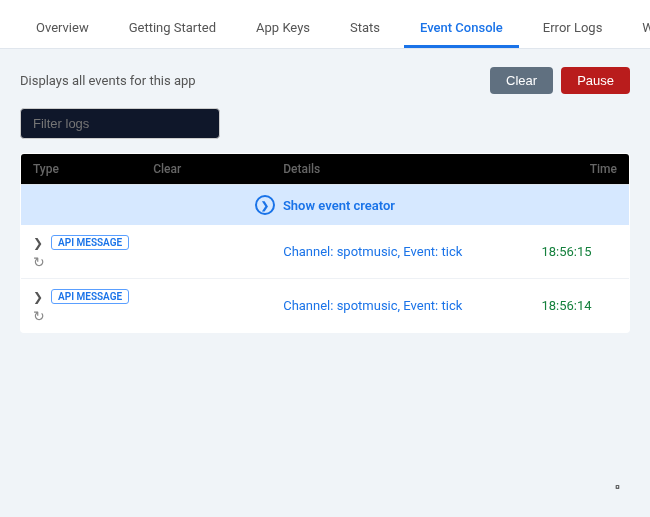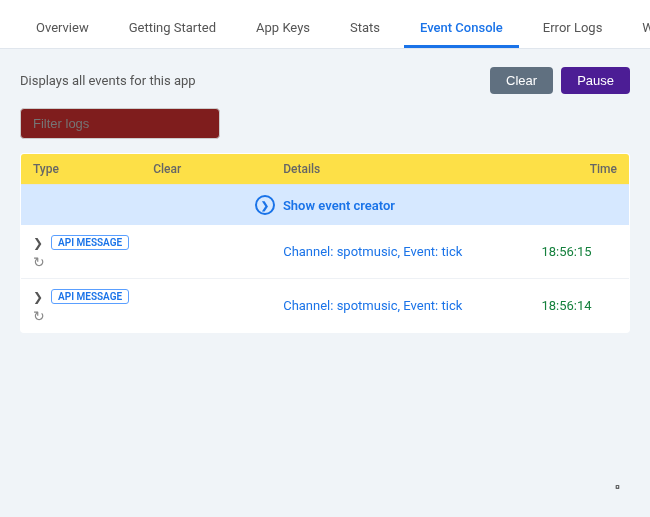--- a/index.html
+++ b/index.html
@@ -93,39 +93,39 @@
       font-size: 13px;
       font-weight: 500;
     }
 
     .btn-clear {
       background: #607080;
       color: #fff;
     }
 
     .btn-pause {
-      background: #4c1d95;
+      background: #b91c1c;
       color: #fff;
     }
 
     .filter-row {
       display: flex;
       align-items: center;
       gap: 16px;
       margin-bottom: 14px;
     }
 
     .filter-input {
       border: 1px solid #ccc;
       border-radius: 4px;
       padding: 7px 12px;
       font-size: 13px;
       width: 200px;
       color: #aaa;
-      background: #7f1d1d;
+      background: #0f172a;
       outline: none;
     }
 
     .speed-control {
       display: flex;
       flex-direction: column;
       flex: 1;
       gap: 2px;
     }
 
@@ -170,21 +170,21 @@
     .log-table {
       width: 100%;
       border-collapse: collapse;
       background: #fff;
       border: 1px solid #dde4ec;
       border-radius: 4px;
       overflow: hidden;
     }
 
     .log-table th {
-      background: #fde047;
+      background: #000000;
       color: #666;
       font-weight: 500;
       font-size: 12px;
       padding: 8px 12px;
       text-align: left;
       border-bottom: 1px solid #dde4ec;
     }
 
     .log-table th.col-type { width: 100px; }
     .log-table th.col-socket { width: 130px; }

